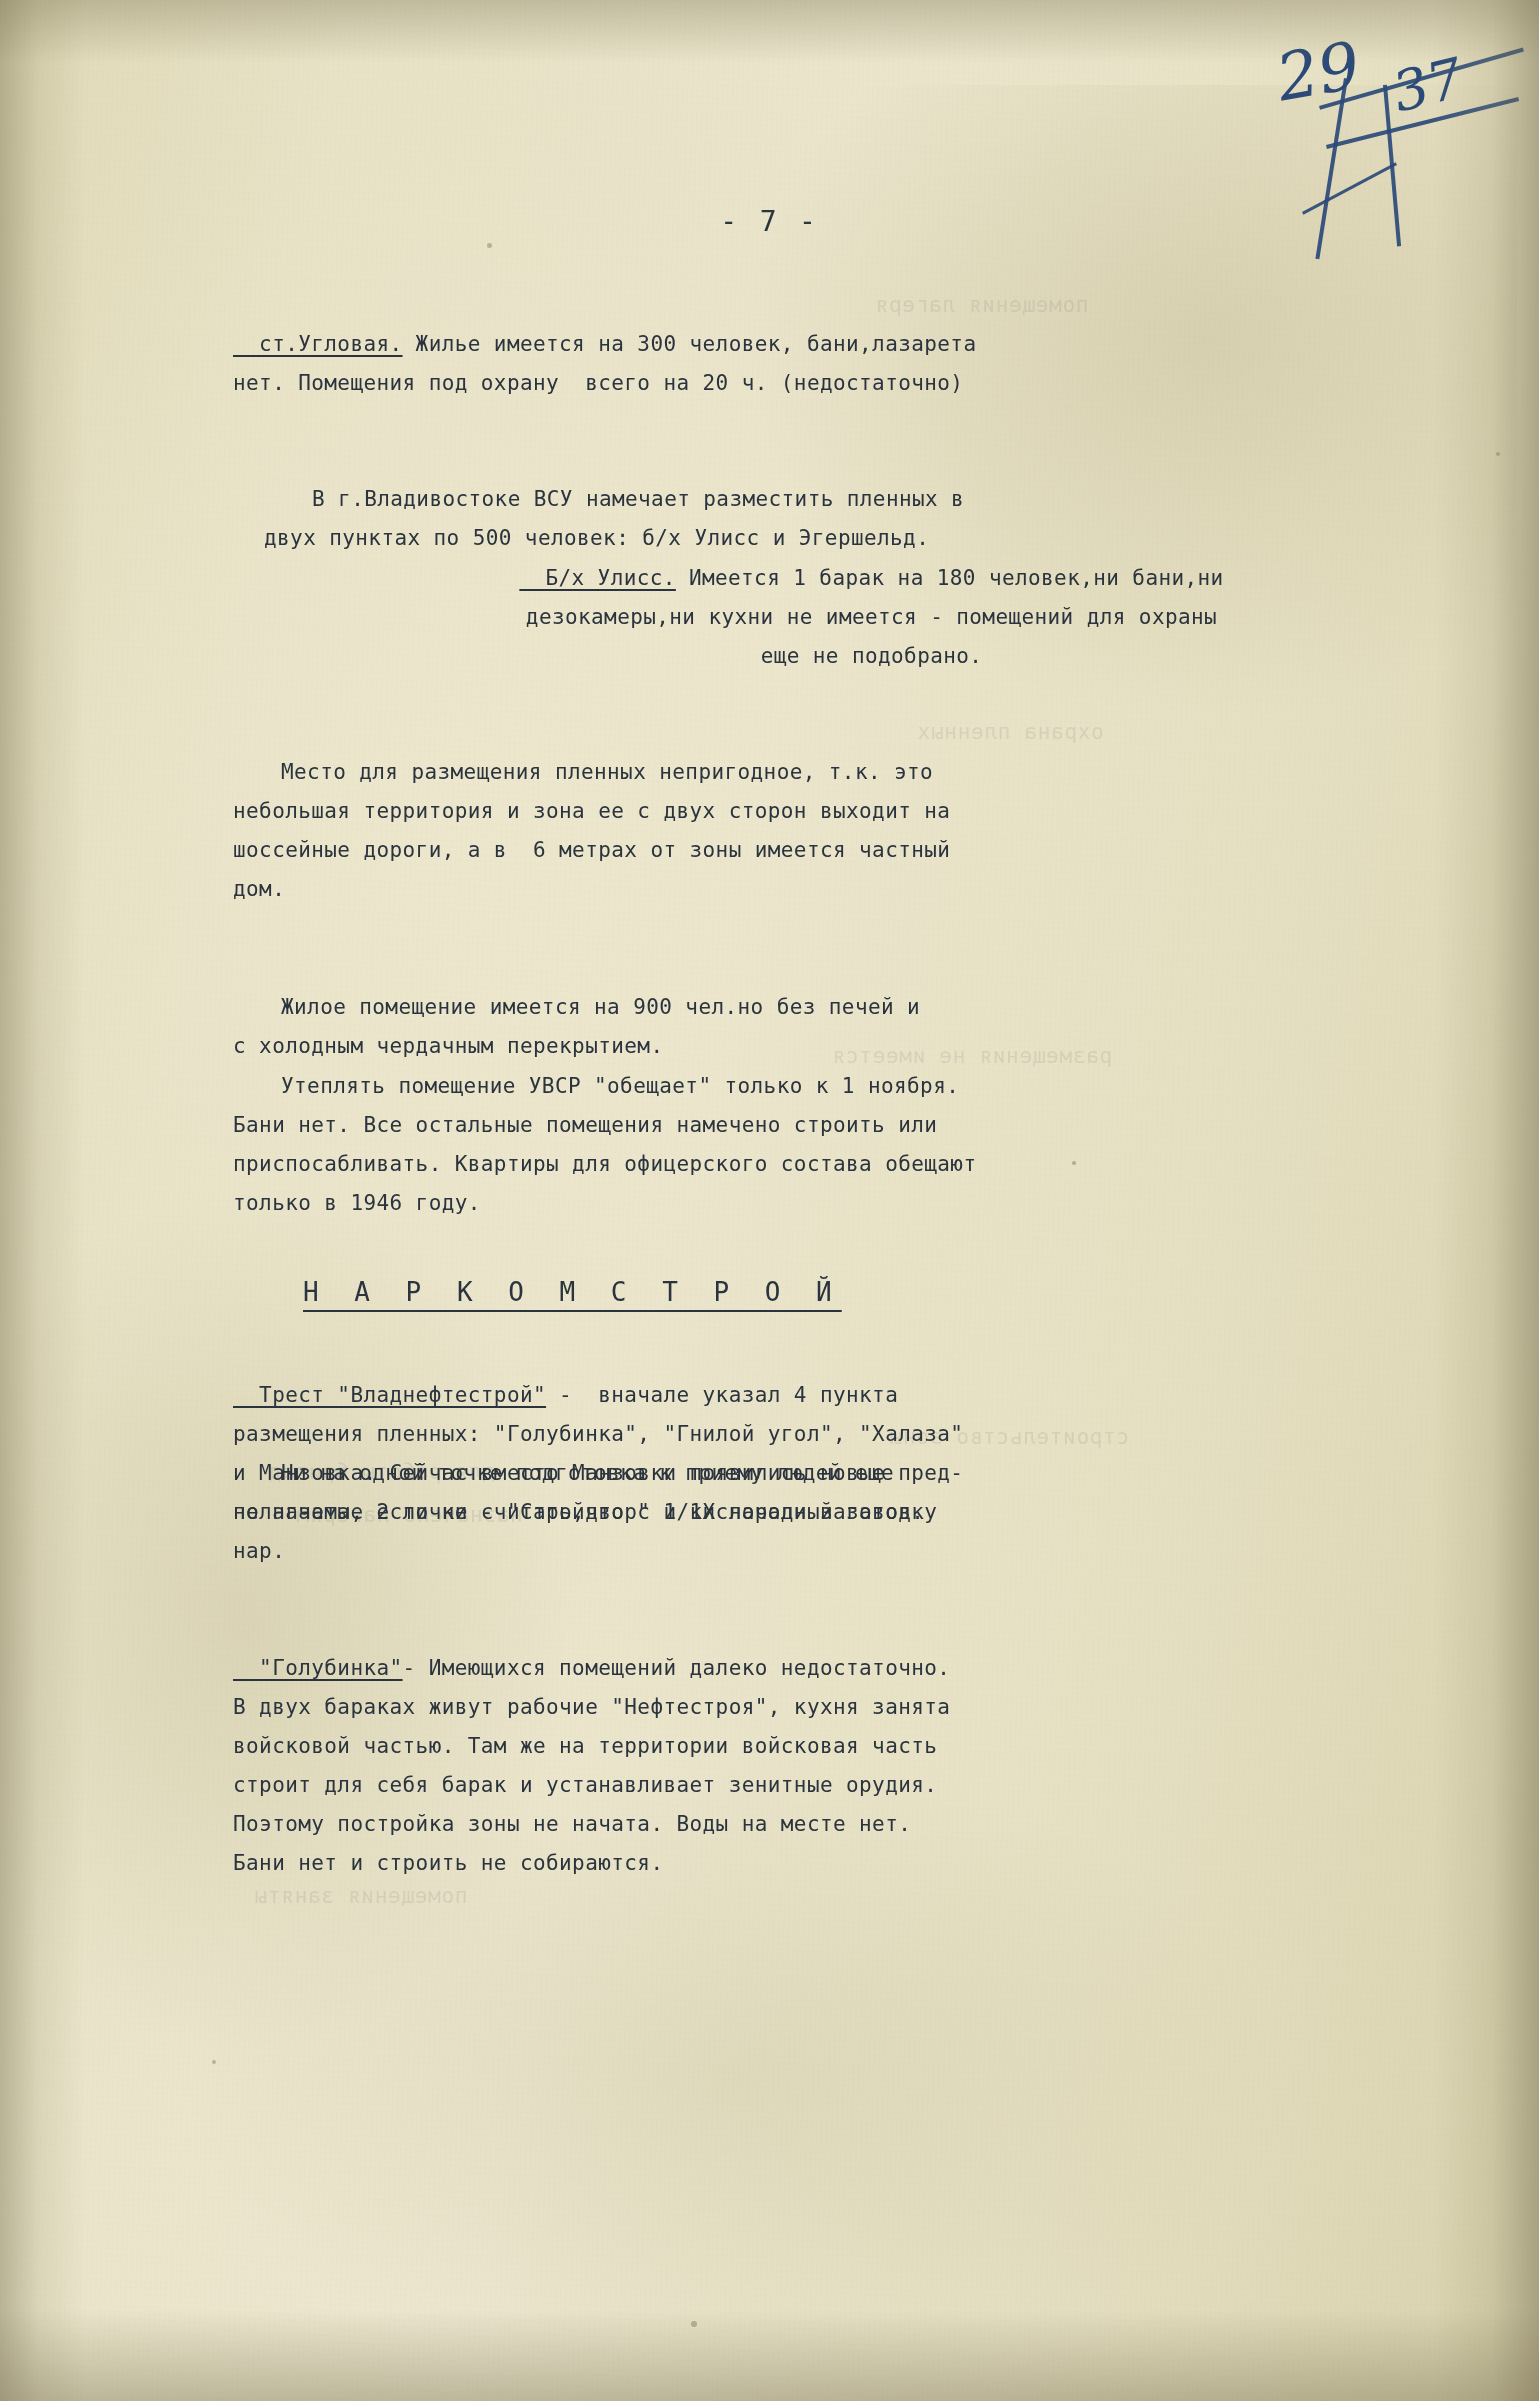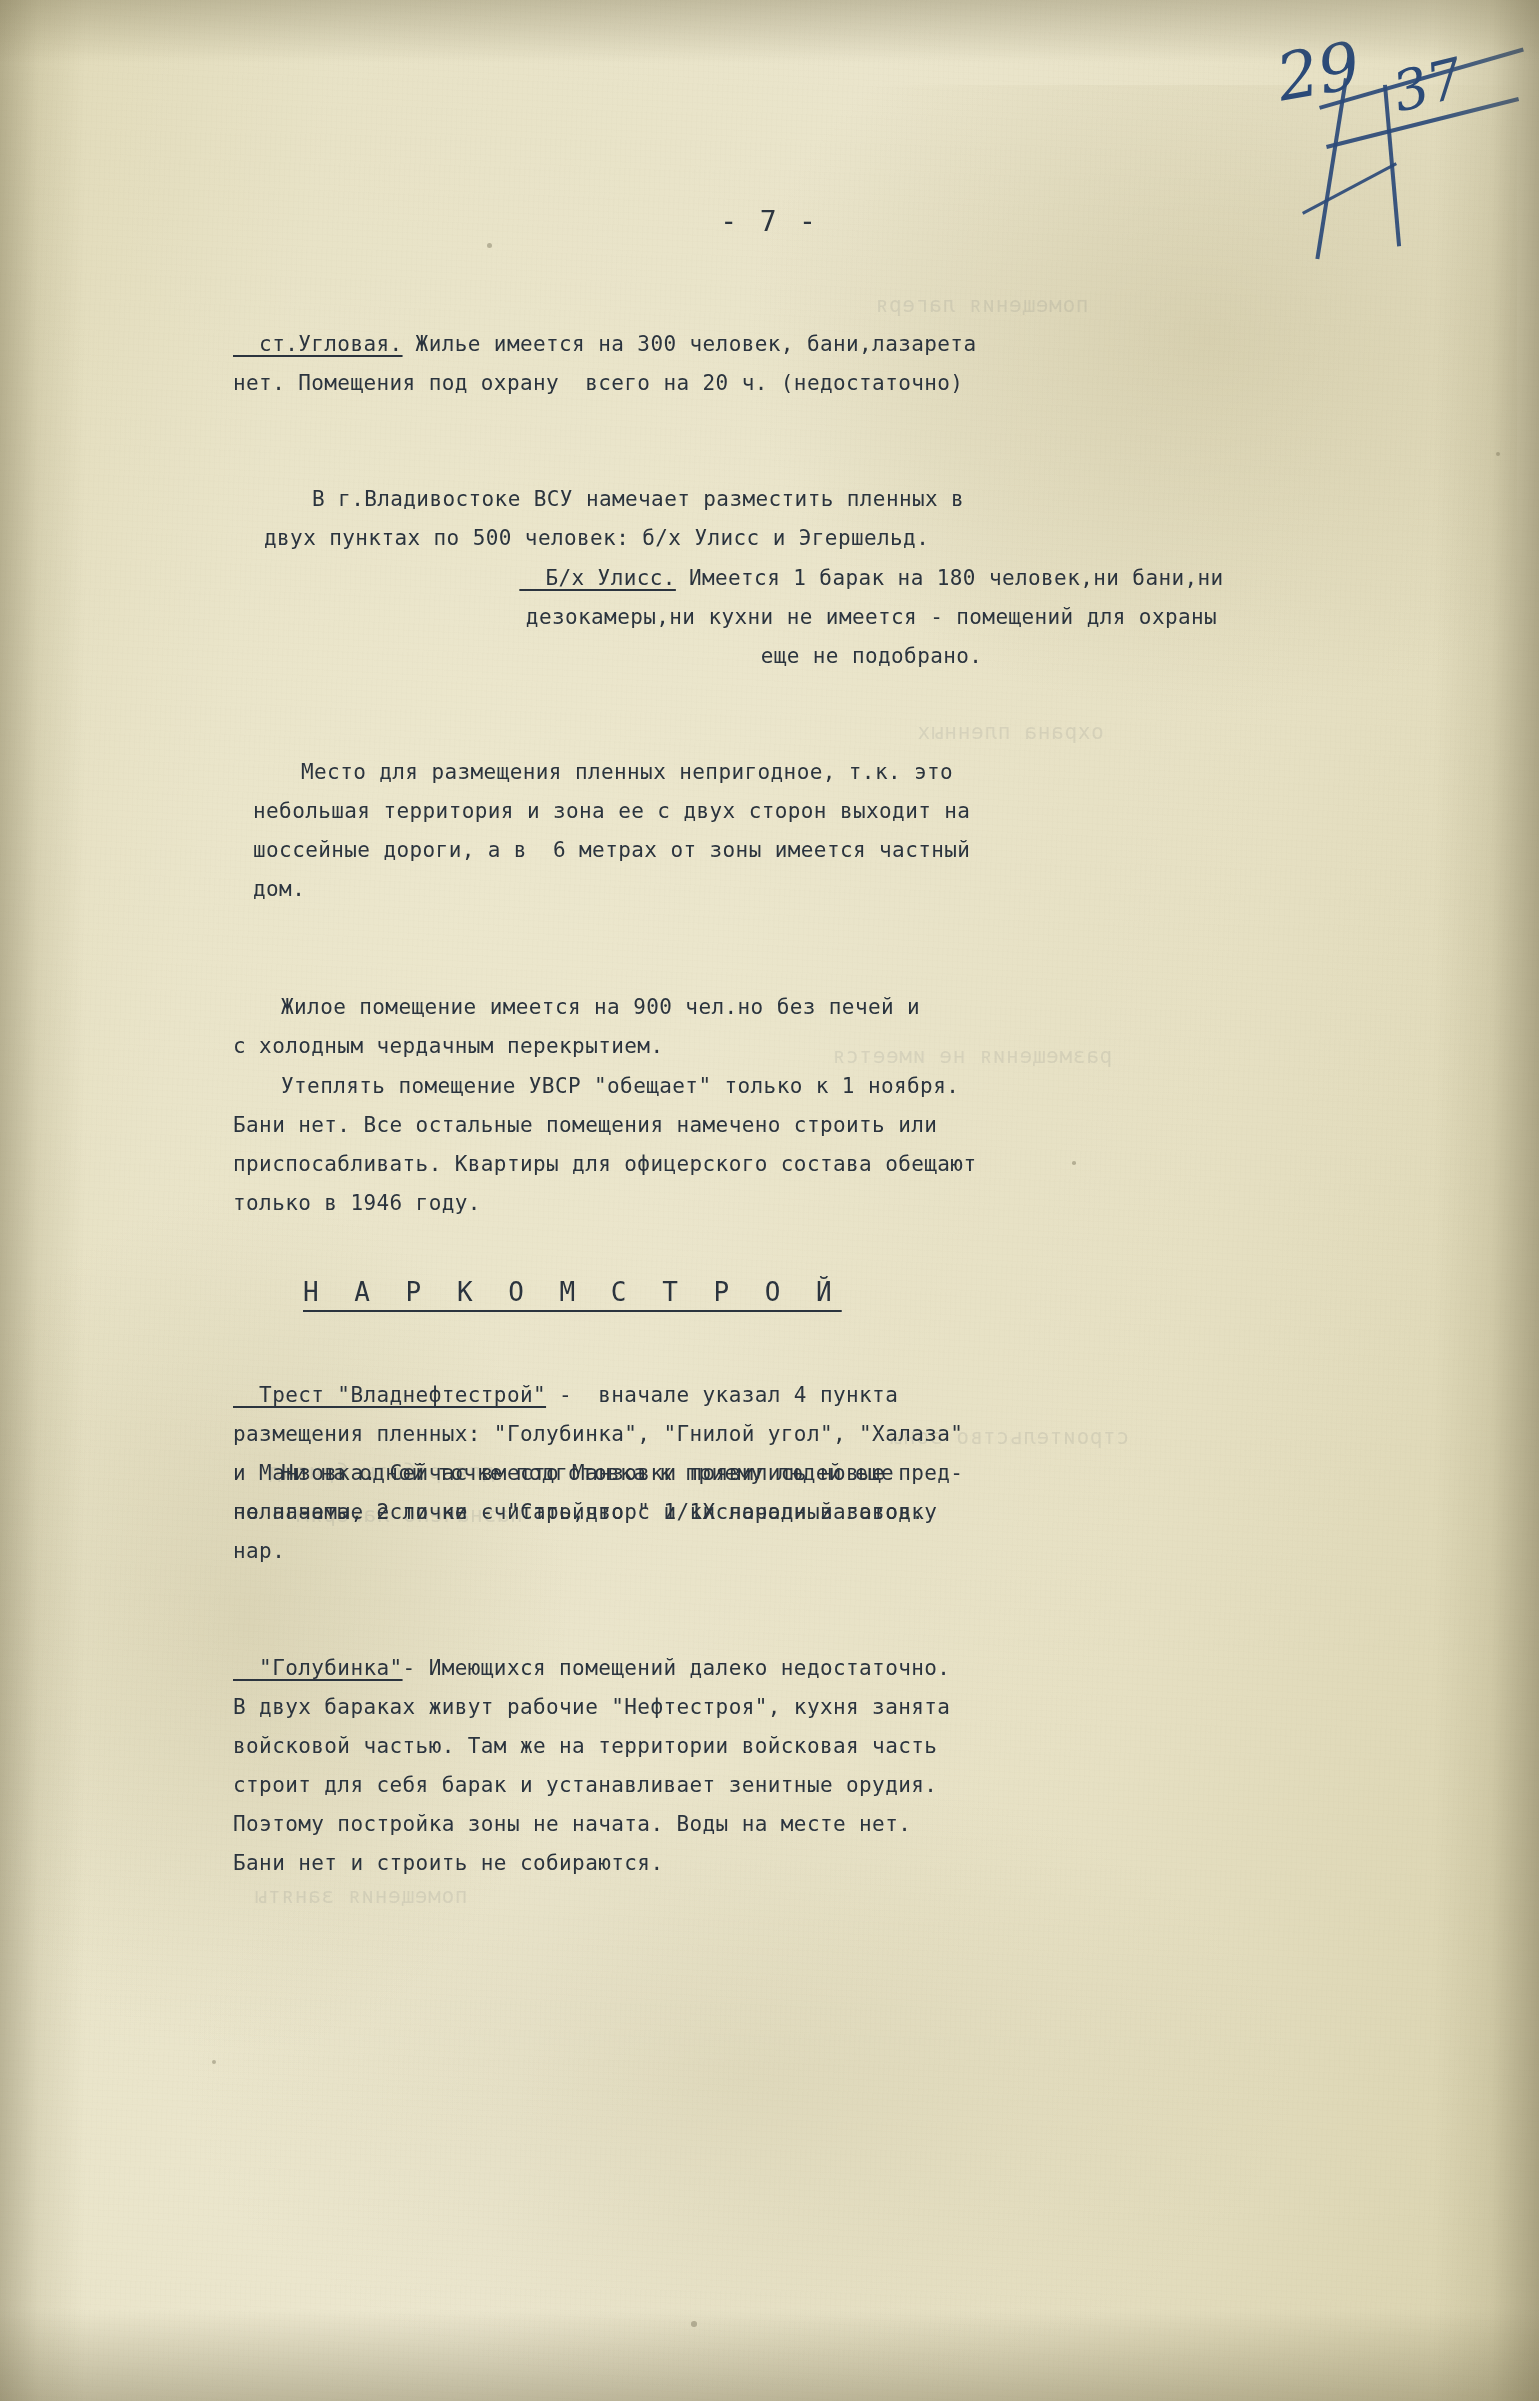--- a/index.html
+++ b/index.html
@@ -185,21 +185,21 @@
 двух пунктах по 500 человек: б/х Улисс и Эгершельд.</p>
     </div>
 
     <div class="para" style="top:559px;text-align:center;">
       <p><span class="u">&nbsp;&nbsp;Б/х Улисс.</span> Имеется 1 барак на 180 человек,ни бани,ни
 дезокамеры,ни кухни не имеется - помещений для охраны
 еще не подобрано.</p>
     </div>
 
 
-    <div class="para" style="top:753px;margin-left:20px;">
+    <div class="para" style="top:753px;">
       <p class="i">Место для размещения пленных непригодное, т.к. это
 небольшая территория и зона ее с двух сторон выходит на
 шоссейные дороги, а в  6 метрах от зоны имеется частный
 дом.</p>
     </div>
 
 
     <div class="para" style="top:988px;">
       <p class="i">Жилое помещение имеется на 900 чел.но без печей и
 с холодным чердачным перекрытием.</p>

